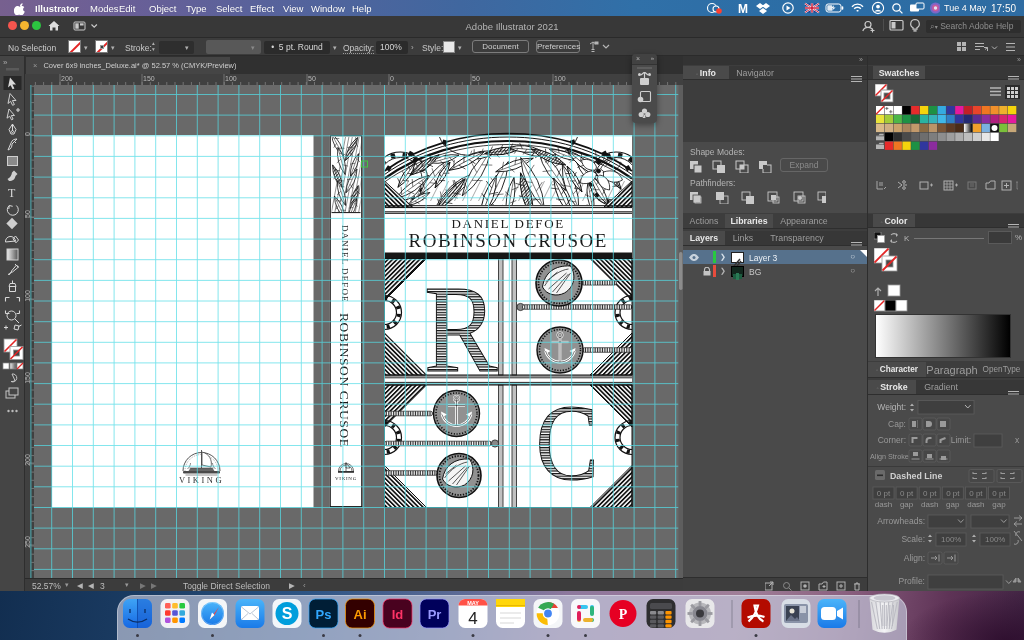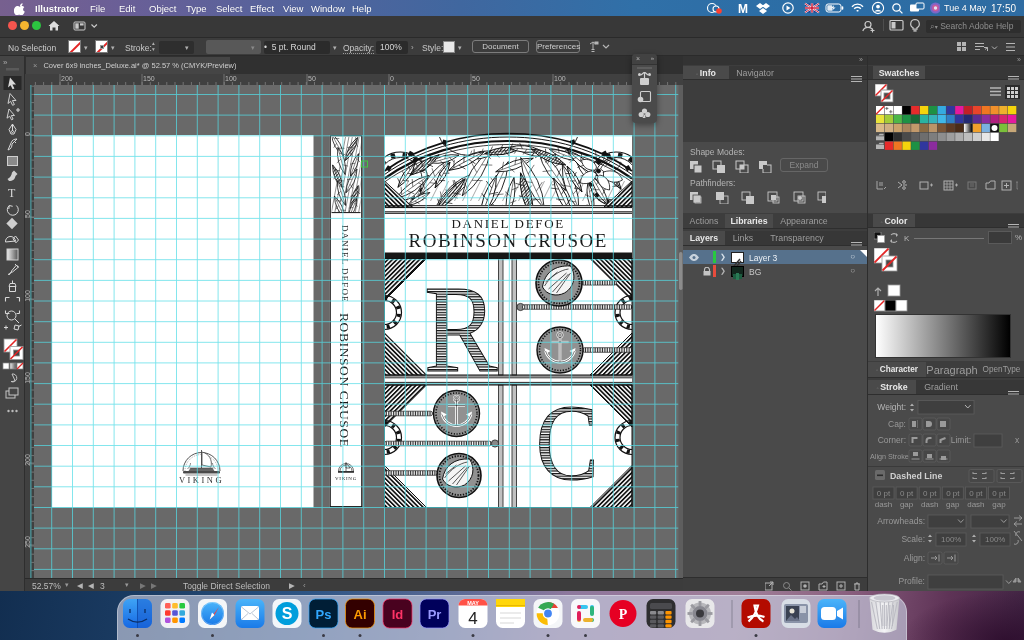--- a/index.html
+++ b/index.html
@@ -39,21 +39,21 @@
 #dockpanel{position:absolute;left:117px;top:595px;width:790px;height:45px;background:rgba(197,202,222,0.66);border:1px solid rgba(255,255,255,0.35);border-bottom:none;border-radius:17px 17px 0 0}
 </style></head>
 <body>
 <div id="stage">
 
 <div class="abs" id="menubar">
 <svg class="abs" style="left:14px;top:2.5px" width="11" height="12" viewBox="0 0 11 12">
         <path d="M7.7 0.3c0.1 0.8-0.2 1.5-0.7 2.1-0.5 0.6-1.2 0.9-1.9 0.9-0.1-0.7 0.3-1.5 0.7-2 C6.3 0.7 7.1 0.3 7.7 0.3z M9.9 8.6c-0.3 0.8-0.5 1.1-0.9 1.8-0.6 0.9-1.4 2-2.4 2-0.9 0-1.1-0.6-2.3-0.6-1.2 0-1.5 0.6-2.4 0.6-1 0-1.7-1-2.3-1.9C-1.5 8.9-1.2 5.7 0.2 4.2c0.6-0.7 1.5-1.1 2.3-1.1 1 0 1.6 0.6 2.4 0.6 0.8 0 1.3-0.6 2.4-0.6 0.7 0 1.5 0.4 2.1 1.1-1.8 1-1.5 3.6 0.5 4.4z" fill="#fff" transform="translate(0.9,0)"></path>
       </svg>
 <div class="mi" style="left:35px;font-weight:bold">Illustrator</div>
-<div class="mi" style="left:90px">File</div>
+<div class="mi" style="left:90px">Modes</div>
 <div class="mi" style="left:119px">Edit</div>
 <div class="mi" style="left:149px">Object</div>
 <div class="mi" style="left:186px">Type</div>
 <div class="mi" style="left:216px">Select</div>
 <div class="mi" style="left:250px">Effect</div>
 <div class="mi" style="left:283px">View</div>
 <div class="mi" style="left:311px">Window</div>
 <div class="mi" style="left:352px">Help</div>
 <svg class="abs" style="left:700px;top:0" width="240" height="16" viewBox="0 0 240 16">
 <g fill="none" stroke="#fff" stroke-width="1.1">
@@ -119,39 +119,40 @@
 <rect x="23" y="1" width="1" height="12" fill="#4e4e4e"></rect>
 <rect x="30" y="2.5" width="13" height="9.5" rx="1" fill="none" stroke="#c9c9c9" stroke-width="1.2"></rect>
 <rect x="31.5" y="4" width="4" height="6.5" fill="#c9c9c9"></rect>
 <path d="M55 1.5a4.3 4.3 0 0 1 2 8.1v1.6h-4V9.6a4.3 4.3 0 0 1 2-8.1z" fill="none" stroke="#c9c9c9" stroke-width="1.2"></path>
       <rect x="53.4" y="12.2" width="3.2" height="1.4" fill="#c9c9c9"></rect>
 </svg>
 <div class="abs" style="left:926px;top:19.5px;width:95px;height:13px;background:#2e2e2e;border-radius:2px;color:#8e8e8e;font-size:8.5px;line-height:13px"><span style="margin-left:4px">⌕<span style="font-size:6px">▾</span> Search Adobe Help</span></div>
 <div class="tl" style="left:8px;background:#f6554e"></div>
 <div class="tl" style="left:20px;background:#f5b52f"></div>
 <div class="tl" style="left:32px;background:#2cc440"></div>
+<div id="apptitle">Adobe Illustrator 2021</div>
 
 <div class="abs" id="controlbar"></div>
 <div class="cb" style="left:8px;color:#cdcdcd">No Selection</div>
 <div class="swbox" style="left:68px;top:40px">
       <div class="slash"></div>
     </div>
 <div class="chev" style="left:84px;top:43.5px">▾</div>
 <div class="swbox" style="left:95px;top:40px">
       <div class="slash"></div>
       <div style="position:absolute;left:3.5px;top:3.5px;width:4px;height:4px;background:#3c3c3c;border:1px solid #999"></div>
     </div>
 <div class="chev" style="left:111px;top:43.5px">▾</div>
 <div class="cb" style="left:125px;border-bottom:1px dotted #9a9a9a;padding-bottom:9px">Stroke:</div>
 <div class="abs" style="left:152px;top:41px;color:#b0b0b0;font-size:5.5px;line-height:5.5px">▴<br>▾</div>
 <div class="abs" style="left:159px;top:40.5px;width:35px;height:13px;background:#2e2e2e;border-radius:2px"></div>
 <div class="chev" style="left:185px;top:43.5px">▾</div>
 <div class="abs" style="left:206px;top:40px;width:55px;height:14px;background:#585858;border-radius:2px"></div>
 <div class="chev" style="left:251px;top:43.5px;color:#8a8a8a">▾</div>
-<div class="abs" style="left:264px;top:40.5px;width:66px;height:13px;background:#2b2b2b;border-radius:2px;color:#d8d8d8;font-size:8.5px;line-height:13px;">•&nbsp; 5 pt. Round</div>
+<div class="abs" style="left:264px;top:40.5px;width:66px;height:13px;background:#2b2b2b;border-radius:2px;color:#d8d8d8;font-size:8.5px;line-height:13px;text-align:center">•&nbsp; 5 pt. Round</div>
 <div class="chev" style="left:333px;top:43.5px">▾</div>
 <div class="cb" style="left:343px;border-bottom:1px dotted #9a9a9a">Opacity:</div>
 <div class="abs" style="left:376px;top:40.5px;width:32px;height:13px;background:#2b2b2b;border-radius:2px;color:#d8d8d8;font-size:8.5px;line-height:13px;padding-left:4px">100%</div>
 <div class="chev" style="left:411px;top:42.5px;font-size:8px">›</div>
 <div class="cb" style="left:422px">Style:</div>
 <div class="abs" style="left:443px;top:40.5px;width:12px;height:12px;background:#e8e8e8;border:1px solid #888"></div>
 <div class="chev" style="left:458px;top:43.5px">▾</div>
 <div class="btn" style="left:472px;width:57px;font-size:8px">Document Setup</div>
 <div class="btn" style="left:536px;width:44px;font-size:8px">Preferences</div>
 <svg class="abs" style="left:588px;top:41px" width="22" height="12" viewBox="0 0 22 12">

